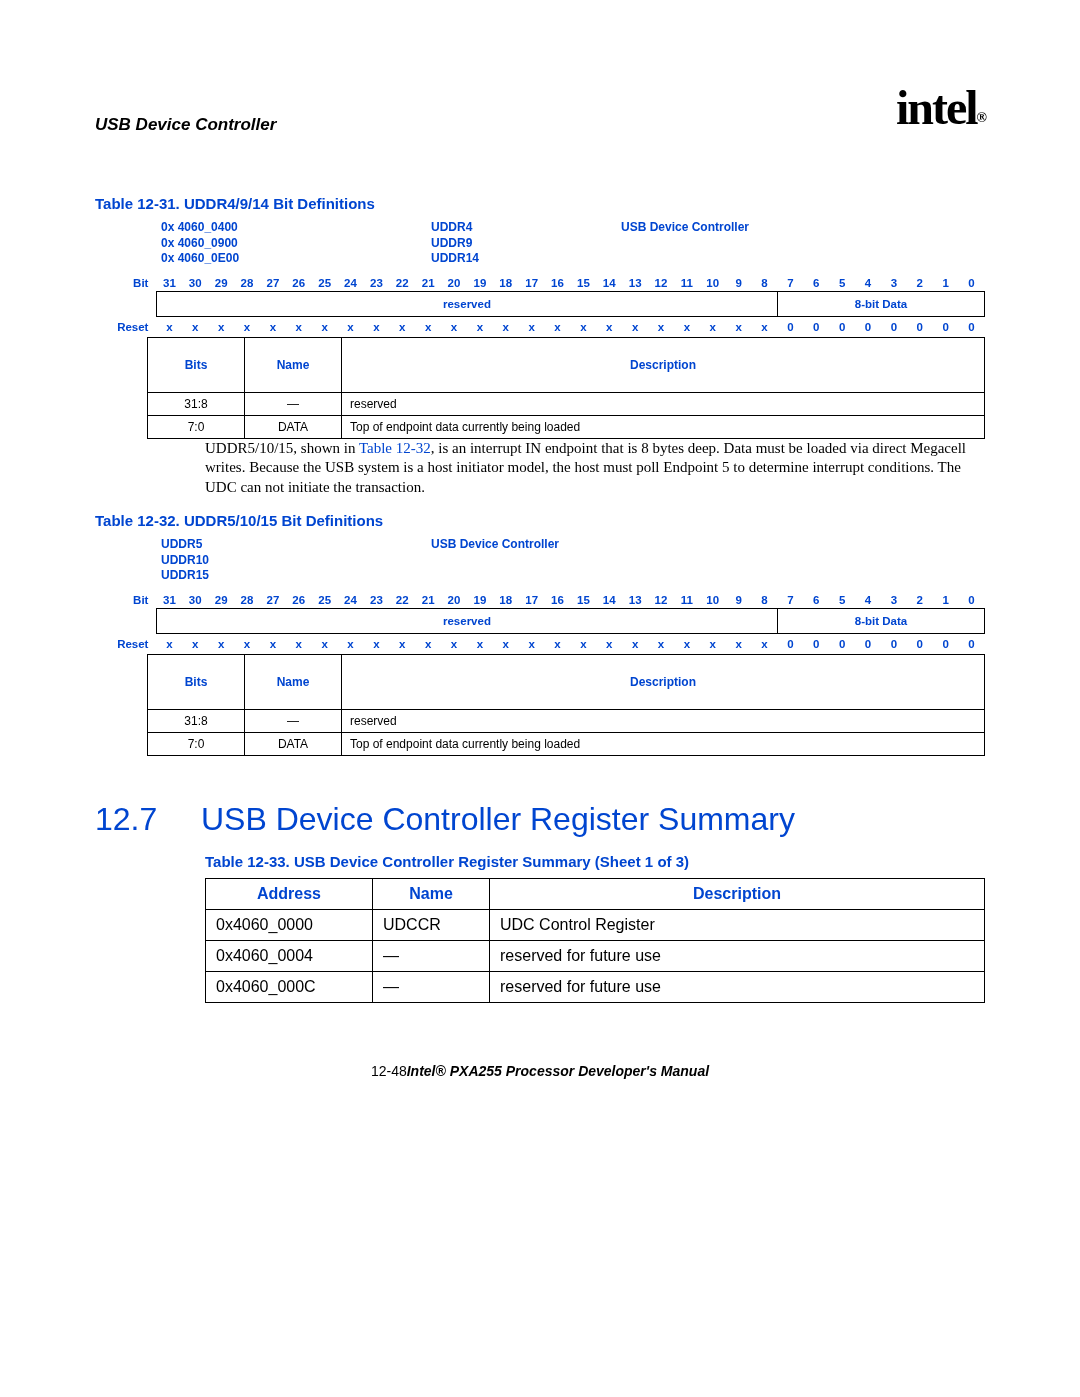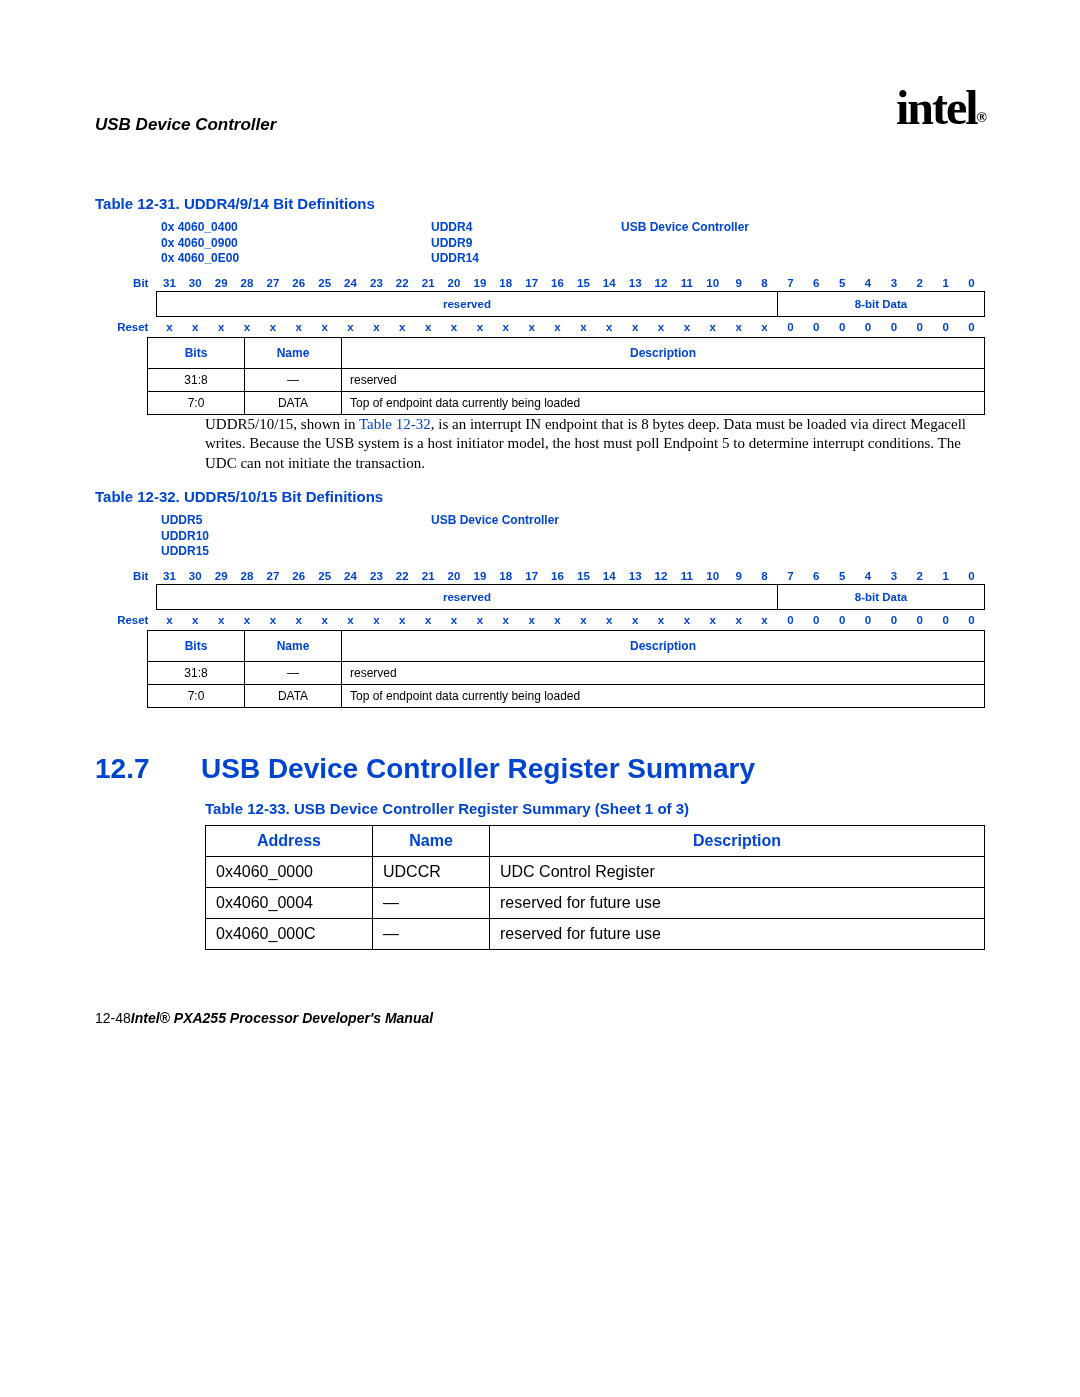--- a/index.html
+++ b/index.html
@@ -91,21 +91,21 @@
   .desc-table {
     border-collapse: collapse;
     margin-left: 52px;
     width: calc(100% - 52px);
     font-size: 12px;
   }
   .desc-table th {
     border: 1px solid #000;
     color: #0045d0;
     font-weight: bold;
-    padding: 8px 8px;
+    padding: 20px 8px;
     text-align: center;
   }
   .desc-table td {
     border: 1px solid #000;
     padding: 4px 8px;
   }
   .desc-table .col-bits { width: 80px; text-align: center; }
   .desc-table .col-name { width: 80px; text-align: center; }
   .section-h2 {
     color: #0045d0;
@@ -113,22 +113,22 @@
     font-size: 22px;
     margin: 30px 0 12px 0;
     font-family: Arial, sans-serif;
   }
   .section-num {
     display: inline-block;
     width: 106px;
   }
   .section-h1 {
     color: #0045d0;
-    font-weight: bold;
-    font-size: 28px;
+    font-weight: normal;
+    font-size: 32px;
     margin: 45px 0 15px 0;
     font-family: Arial, sans-serif;
   }
   .body-text {
     font-family: "Times New Roman", serif;
     font-size: 15px;
     margin: 0 0 15px 110px;
     line-height: 1.3;
   }
   .ref-link {
@@ -148,21 +148,21 @@
     text-align: center;
   }
   .summary-table td {
     border: 1px solid #000;
     padding: 6px 10px;
   }
   .summary-table .col-addr { width: 150px; }
   .summary-table .col-regname { width: 100px; }
   .footer {
     display: flex;
-    justify-content: flex-start;
+    justify-content: center;
     margin-top: 60px;
     font-size: 14px;
   }
   .footer-right {
     font-weight: bold;
     font-style: italic;
   }
 </style>
 </head>
 <body>

